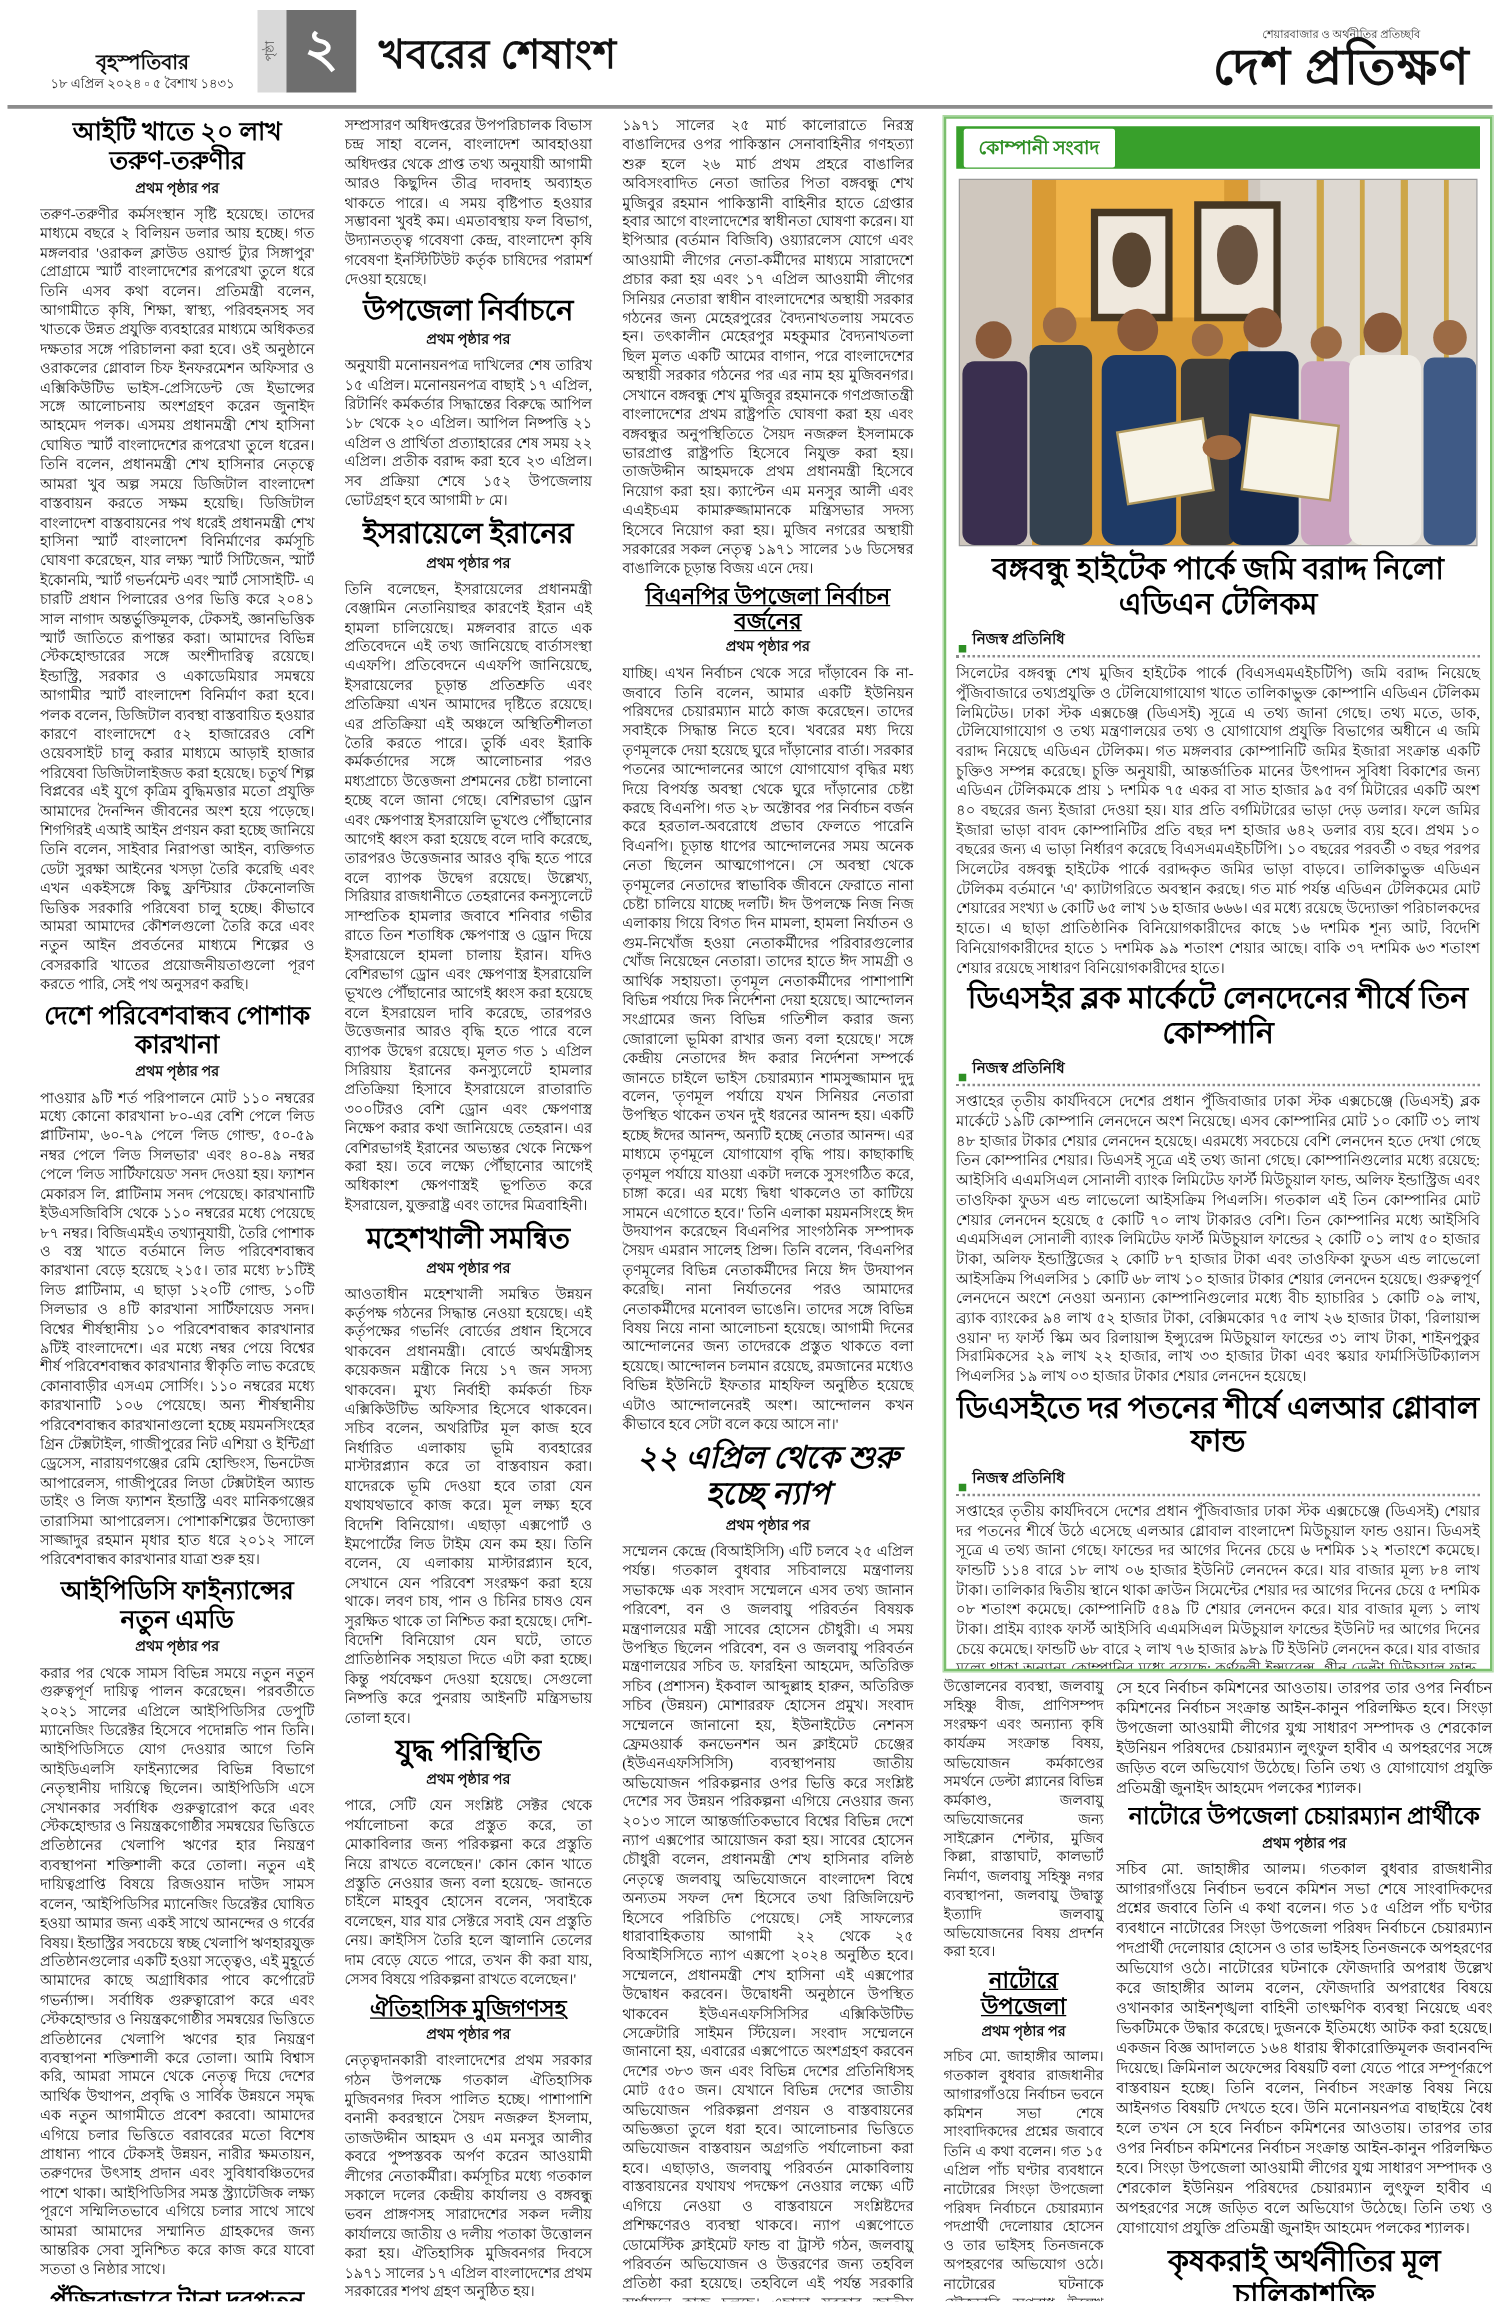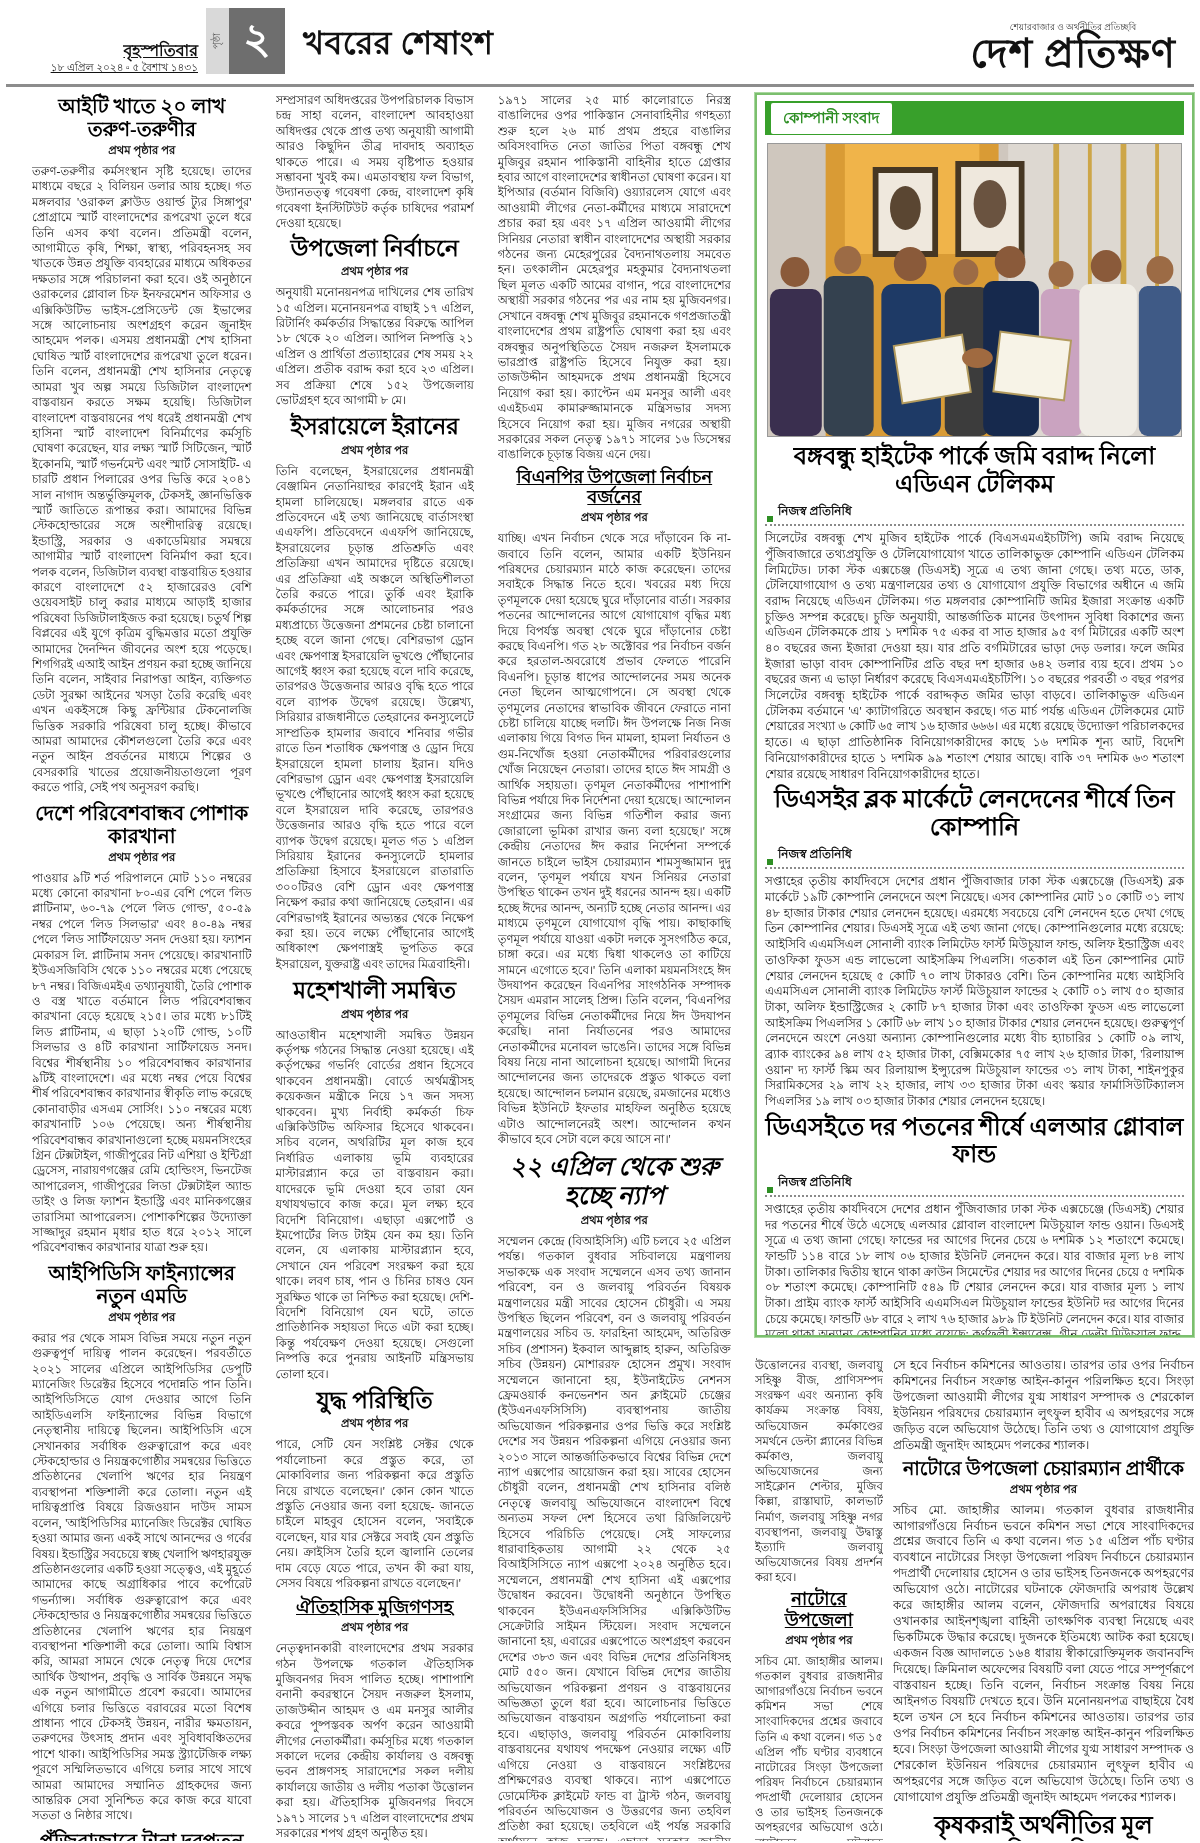--- a/index.html
+++ b/index.html
@@ -1,20 +1,20 @@
 <!DOCTYPE html>
 <html lang="bn"><head>
 <meta charset="utf-8">
 <style>
   html,body{margin:0;padding:0;background:#fff;}
   .page{position:relative;width:1200px;height:1843px;background:#fff;overflow:hidden;
         font-family:"Liberation Serif","DejaVu Serif",serif;color:#111;}
   
   .hdr{display:flex;align-items:flex-end;padding:22px 10px 6px 30px;height:52px;}
-  .dateblk{text-align:right;line-height:1.25;margin-right:8px;min-width:168px;text-decoration:underline;}
+  .dateblk{text-align:center;line-height:1.25;margin-right:8px;min-width:168px;}
   .weekday{font-weight:bold;font-size:16px;}
   .dateline{font-size:10.5px;color:#222;}
   .pgstrip{background:#d9d9d9;color:#555;font-size:10px;writing-mode:vertical-rl;
            transform:rotate(180deg);padding:4px 3px;height:58px;display:flex;align-items:center;justify-content:center;}
   .pgbox{background:#6e6e6e;color:#fff;font-weight:bold;font-size:42px;width:56px;height:66px;
          display:flex;align-items:center;justify-content:center;}
   .sectitle{font-weight:bold;font-size:32px;margin:0 0 2px 18px;letter-spacing:.5px;}
   .spacer{flex:1;}
   .mast{ text-align:right;margin-right:14px;line-height:1;}
   .tagline{font-size:9px;color:#333;margin-bottom:2px;text-align:center;}
@@ -27,21 +27,21 @@
   .right{width:452px;display:flex;flex-direction:column;}
   
   .art{margin-bottom:6px;}
   h2{margin:2px 0 0 0;text-align:center;font-weight:bold;color:#000;line-height:1.15;}
   .h20{font-size:20px;} .h22{font-size:18px;text-decoration:underline;} .h23{font-size:23px;} .h26{font-size:25px;font-style:italic;}
   .cont{text-align:center;font-weight:bold;font-size:11.5px;margin:1px 0 3px 0;}
   p.body{margin:0 0 4px 0;font-size:11.6px;line-height:1.33;text-align:justify;color:#151515;}
   .leadin{margin-top:2px;}
   
   .greenbox{border:2px solid #7bbf6e;outline:1px solid #a9d79f;background:#fff;
-            height:1244px;overflow:hidden;padding:6px 8px;box-sizing:border-box;margin-bottom:21px;}
+            height:1244px;overflow:hidden;padding:6px 8px;box-sizing:border-box;margin-bottom:6px;}
   .band{background:#38a02b;height:34px;display:flex;align-items:center;padding:0 6px;}
   .bandlabel{background:#fff;color:#2e8f24;font-weight:bold;font-size:15px;padding:3px 12px;border-radius:2px;}
   .photo{margin:8px 2px 6px 2px;height:292px;overflow:hidden;border:1px solid #999;}
   .photo svg{display:block;width:100%;height:100%;}
   .boxh{font-size:24px;margin-top:4px;}
   .byline{display:flex;align-items:flex-end;gap:5px;font-weight:bold;font-size:12px;margin:4px 0 2px 2px;}
   .byline .sq{width:6px;height:6px;background:#2e8f24;display:inline-block;}
   .dotline{border-top:2px dotted #8a8a8a;margin:2px 0 5px 0;height:0;}
   .greenbox p.body{font-size:11.8px;}
   

